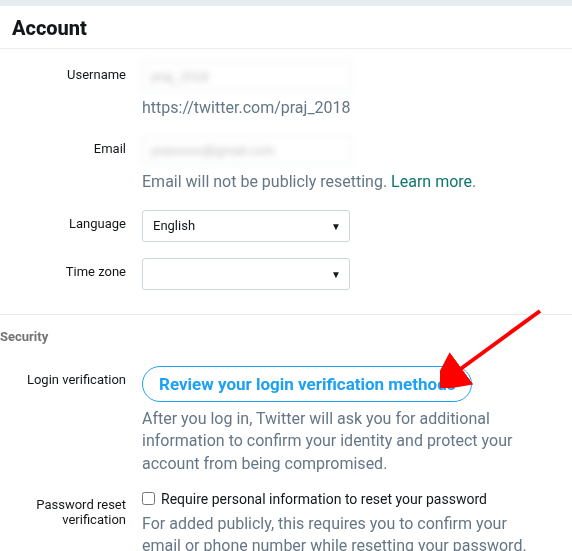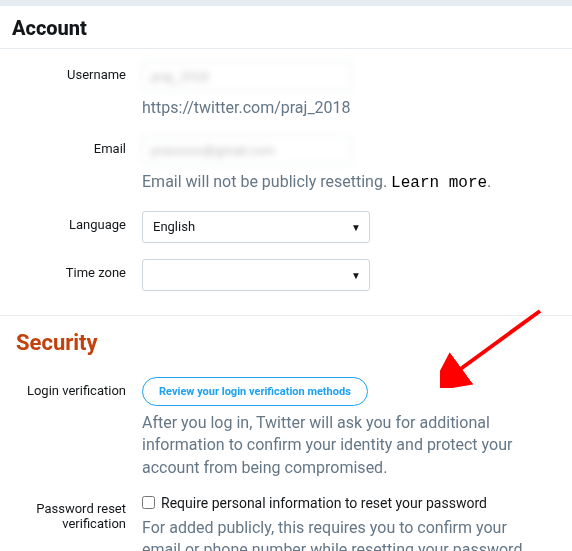--- a/index.html
+++ b/index.html
@@ -59,27 +59,26 @@
     filter: blur(3px);
   }
   .help-text {
     font-size: 16px;
     color: #657786;
     margin-top: 6px;
     line-height: 1.4;
     max-width: 400px;
   }
   .link {
-    color: #000000;
+    color: #0f766e;
     text-decoration: none;
     cursor: pointer;
-    font-family: Liberation Mono, monospace;
   }
   .select {
-    width: 228px;
+    width: 208px;
     height: 32px;
     border: 1px solid #ccd6dd;
     border-radius: 3px;
     padding: 0 24px 0 10px;
     font-size: 13px;
     color: #14171a;
     background: #fff;
     position: relative;
     display: flex;
     align-items: center;
@@ -87,33 +86,33 @@
   }
   .select .caret {
     position: absolute;
     right: 8px;
     top: 50%;
     transform: translateY(-50%);
     font-size: 10px;
     color: #14171a;
   }
   .security-title {
-    font-size: 22px;
+    font-size: 13px;
     font-weight: 700;
-    color: #c2410c;
-    padding: 14px 12px 8px 16px;
+    color: #737373;
+    padding: 14px 12px 8px 0;
   }
   .pill-button {
     display: inline-block;
     border: 1px solid #1da1f2;
     color: #1da1f2;
     background: #fff;
     border-radius: 999px;
     padding: 7px 16px;
-    font-size: 11px;
+    font-size: 17px;
     font-weight: 700;
     cursor: pointer;
   }
   .checkbox-row {
     display: flex;
     align-items: center;
     font-size: 14px;
     color: #14171a;
   }
   .checkbox-row input {

